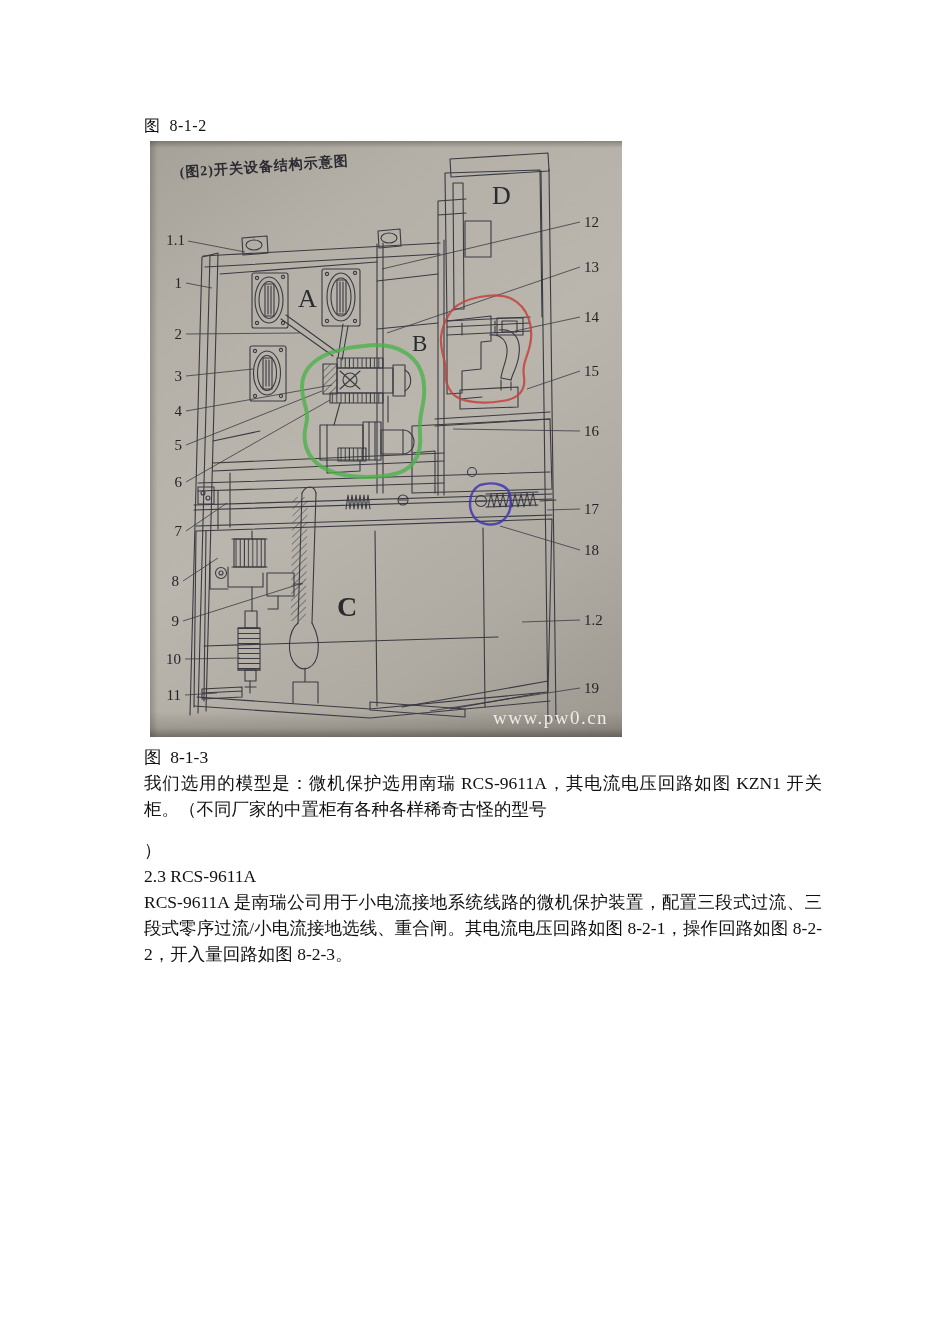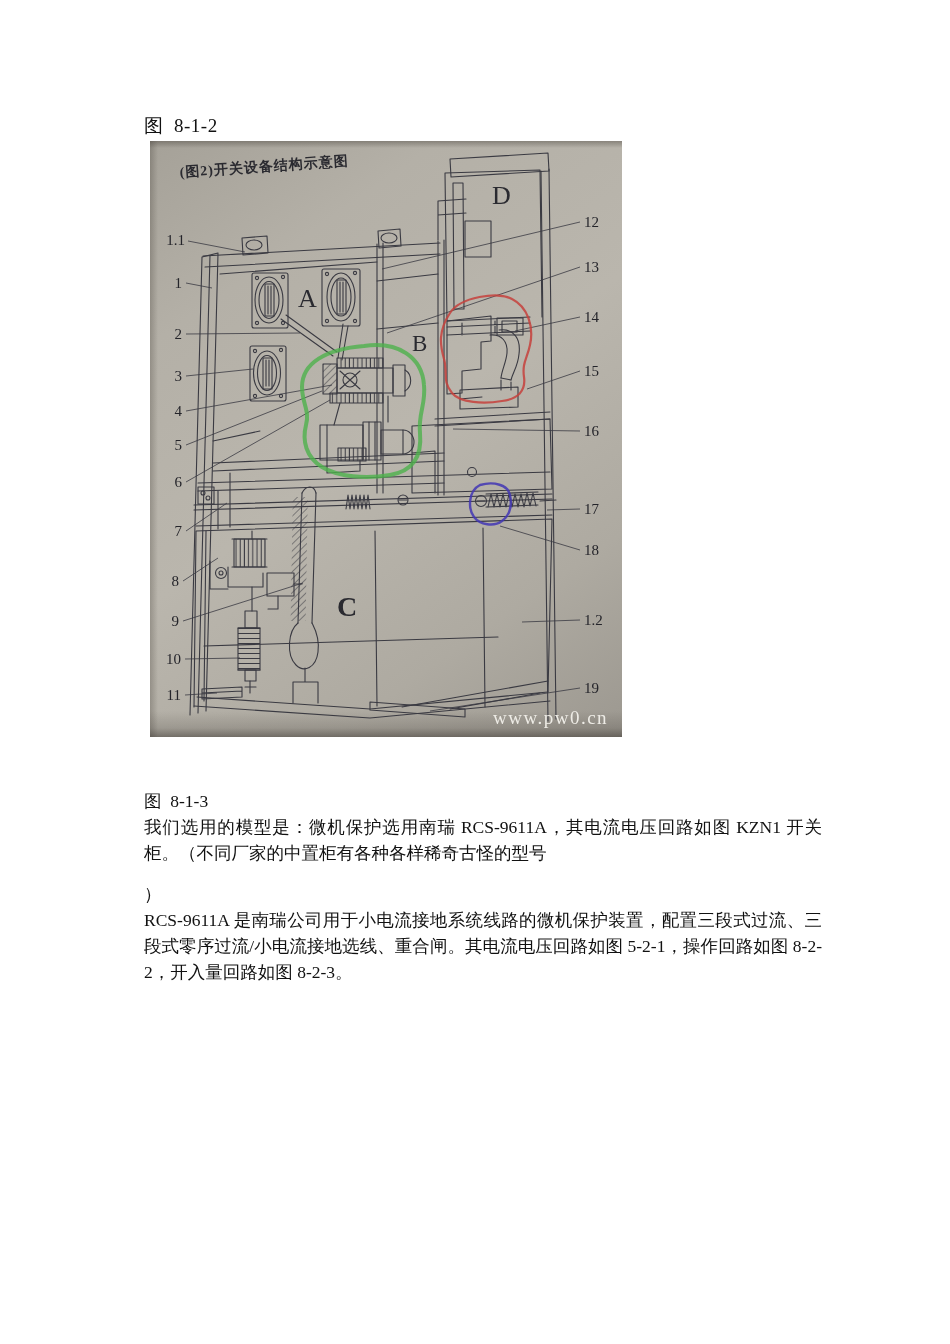--- a/index.html
+++ b/index.html
@@ -2,38 +2,38 @@
 <html><head>
 <meta charset="utf-8">
 <style>
   html,body{margin:0;padding:0;}
   body{
     width:950px;height:1344px;position:relative;background:#ffffff;
     font-family:"Liberation Serif","DejaVu Serif",serif;color:#111;
     overflow:hidden;
   }
   .caption-top{
-    position:absolute;left:144px;top:115px;font-size:19px;line-height:22px;
+    position:absolute;left:144px;top:115px;font-size:16px;line-height:22px;
     letter-spacing:.5px;white-space:pre;
   }
   .photo{
     position:absolute;left:150px;top:141px;width:472px;height:596px;
     background:
       linear-gradient(to bottom, rgba(60,55,48,.38) 0px, rgba(60,55,48,0) 7px),
       linear-gradient(to top, rgba(50,45,40,.5) 0px, rgba(50,45,40,.18) 9px, rgba(50,45,40,0) 26px),
       linear-gradient(to right, rgba(60,55,48,.28) 0px, rgba(60,55,48,0) 8px),
       linear-gradient(145deg,#a5a198 0%,#b4b0a7 22%,#bab6ad 50%,#aeaaa1 78%,#9c9890 100%);
   }
   .photo svg{display:block;}
   .textcol{
     position:absolute;left:144px;top:744px;width:678px;
     font-size:17.5px;line-height:26px;
   }
   .textcol p{margin:0;text-align:justify;}
-  .fig-caption{white-space:pre;margin-top:44px;}
+  .fig-caption{white-space:pre;}
   .spacer{height:15px;}
   .heading{white-space:pre;}
   
   .ln{stroke:#3a3a42;stroke-width:1.1;fill:none;stroke-linecap:round;stroke-linejoin:round;}
   .lnthin{stroke:#3a3a42;stroke-width:.8;fill:none;}
   .callout{font-size:15px;fill:#24242a;font-family:"Liberation Serif","DejaVu Serif",serif;}
   .letter{fill:#2a2a30;font-family:"Liberation Serif","DejaVu Serif",serif;}
 </style>
 </head>
 <body>
@@ -242,14 +242,15 @@
 
   <text x="343" y="583" font-size="19" fill="#eeece6" letter-spacing="1.5" font-family="Liberation Serif, DejaVu Serif, serif">www.pw0.cn</text>
 </svg>
 </div>
 
 <div class="textcol">
   <div class="fig-caption">图  8-1-3</div>
   <p>我们选用的模型是：微机保护选用南瑞 RCS-9611A，其电流电压回路如图 KZN1 开关柜。（不同厂家的中置柜有各种各样稀奇古怪的型号</p>
   <div class="spacer"></div>
   <div>）</div>
-  <p>RCS-9611A  是南瑞公司用于小电流接地系统线路的微机保护装置，配置三段式过流、三段式零序过流/小电流接地选线、重合闸。其电流电压回路如图  5-2-1，操作回路如图  8-2-2，开入量回路如图 8-2-3。</p>
+  <div class="heading">2.3 RCS-9611A</div>
+  <p>RCS-9611A  是南瑞公司用于小电流接地系统线路的微机保护装置，配置三段式过流、三段式零序过流/小电流接地选线、重合闸。其电流电压回路如图  8-2-1，操作回路如图  8-2-2，开入量回路如图 8-2-3。</p>
 </div>
 
 </body></html>

